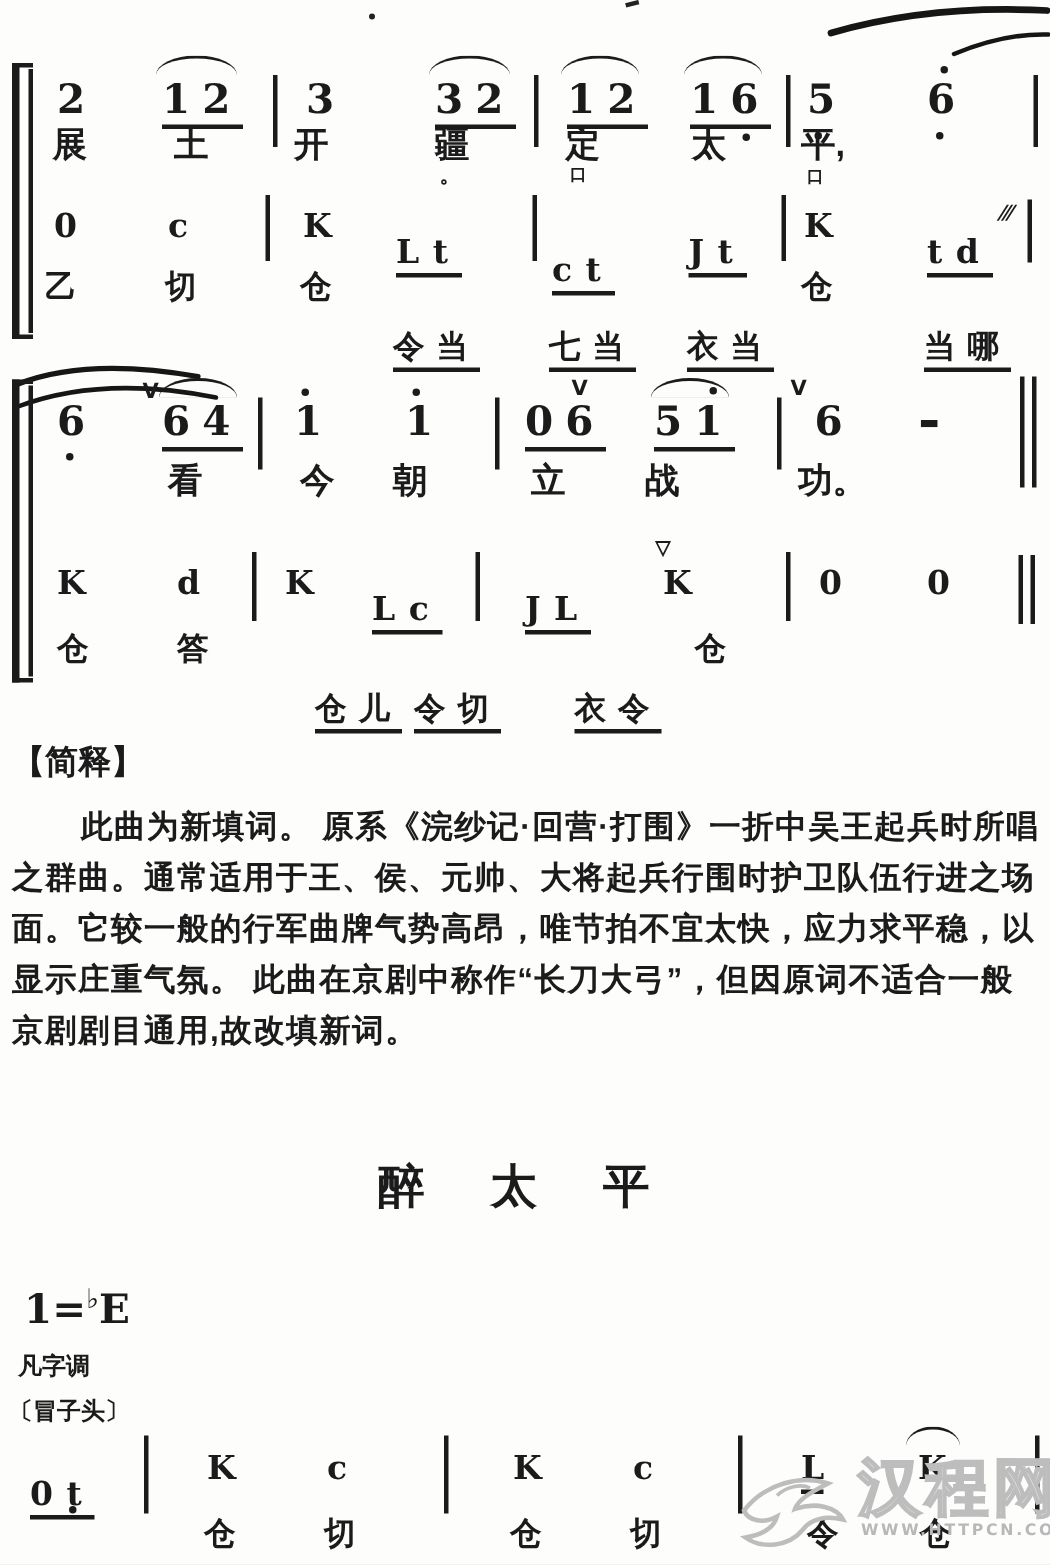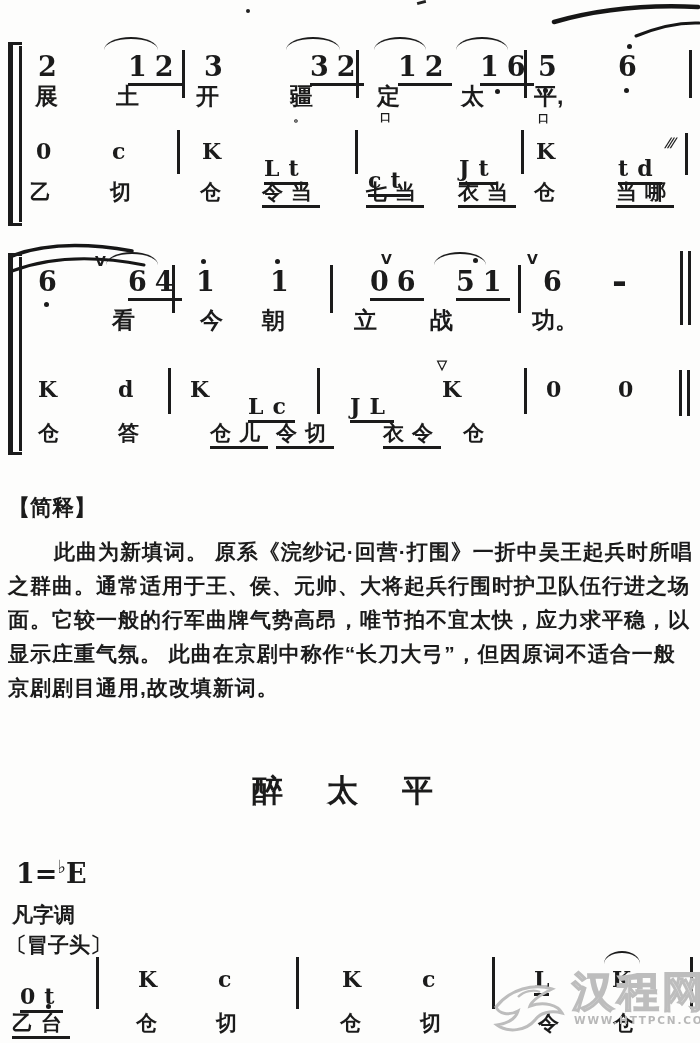--- a/index.html
+++ b/index.html
@@ -1,43 +1,43 @@
 <!DOCTYPE html>
 <html><head>
 <meta charset="utf-8">
 <style>
   html,body{margin:0;padding:0;background:#e8e8e8;}
   .page{position:relative;width:700px;height:1043px;background:#fdfdfc;color:#1b1b1b;
         font-family:"Liberation Sans",sans-serif;overflow:hidden;margin:0 auto;}
   .abs{position:absolute;line-height:1;white-space:nowrap;}
   
   .n{font-family:"DejaVu Serif",serif;font-weight:bold;font-size:27px;}
-  .np{letter-spacing:8px;margin-left:20px;}
+  .np{letter-spacing:8px;}
   .lt{font-family:"DejaVu Serif",serif;font-weight:bold;font-size:22px;}
   .ltp{letter-spacing:9px;margin-top:17px;}
   .ly{font-size:23px;font-weight:bold;}
   .sy{font-size:21px;font-weight:bold;}
-  .syp{letter-spacing:8px;}
+  .syp{letter-spacing:8px;margin-top:40px;}
   .u{border-bottom:3px solid #1b1b1b;padding-bottom:3px;}
   .bar{width:2.5px;background:#1b1b1b;}
   .tie{height:11px;border-top:2.8px solid #1b1b1b;border-radius:50% 50% 0 0/100% 100% 0 0;}
   .dt{width:5px;height:5px;border-radius:50%;background:#1b1b1b;}
   .v{font-family:"DejaVu Sans",sans-serif;font-weight:bold;font-size:14px;}
   .mk{font-size:14px;font-weight:bold;}
   .mkbox{font-size:11px;font-weight:bold;}
   .tri{font-size:13px;font-weight:bold;}
   .trem{font-family:"DejaVu Sans",sans-serif;font-weight:bold;font-size:13px;letter-spacing:-2px;}
   .bracket{border-left:5px solid #1b1b1b;border-top:3.5px solid #1b1b1b;border-bottom:3.5px solid #1b1b1b;width:9px;}
   .bracket-inner{position:absolute;left:6px;top:1px;bottom:1px;width:2.5px;background:#1b1b1b;}
   .para{font-size:21px;font-weight:bold;letter-spacing:1px;}
   .hdr{font-size:22px;font-weight:bold;}
   .titl{font-size:31px;font-weight:bold;letter-spacing:44px;}
   .keysig{font-family:"DejaVu Serif",serif;font-weight:bold;font-size:27px;}
   .flat{font-size:18px;position:relative;top:-10px;}
-  .lbl{font-size:21px;font-weight:700;}
+  .lbl{font-size:16px;font-weight:700;}
   .wm-name{font-size:42px;font-weight:bold;letter-spacing:3px;color:#ececec;
            -webkit-text-stroke:1.6px #bdbdbd;}
   .wm-url{font-family:"DejaVu Sans",sans-serif;font-weight:bold;font-size:10.5px;
           letter-spacing:1.8px;color:#b8b8b8;}
   .artifact{background:#222;}
 </style>
 </head>
 <body>
 
 <div class="page">

